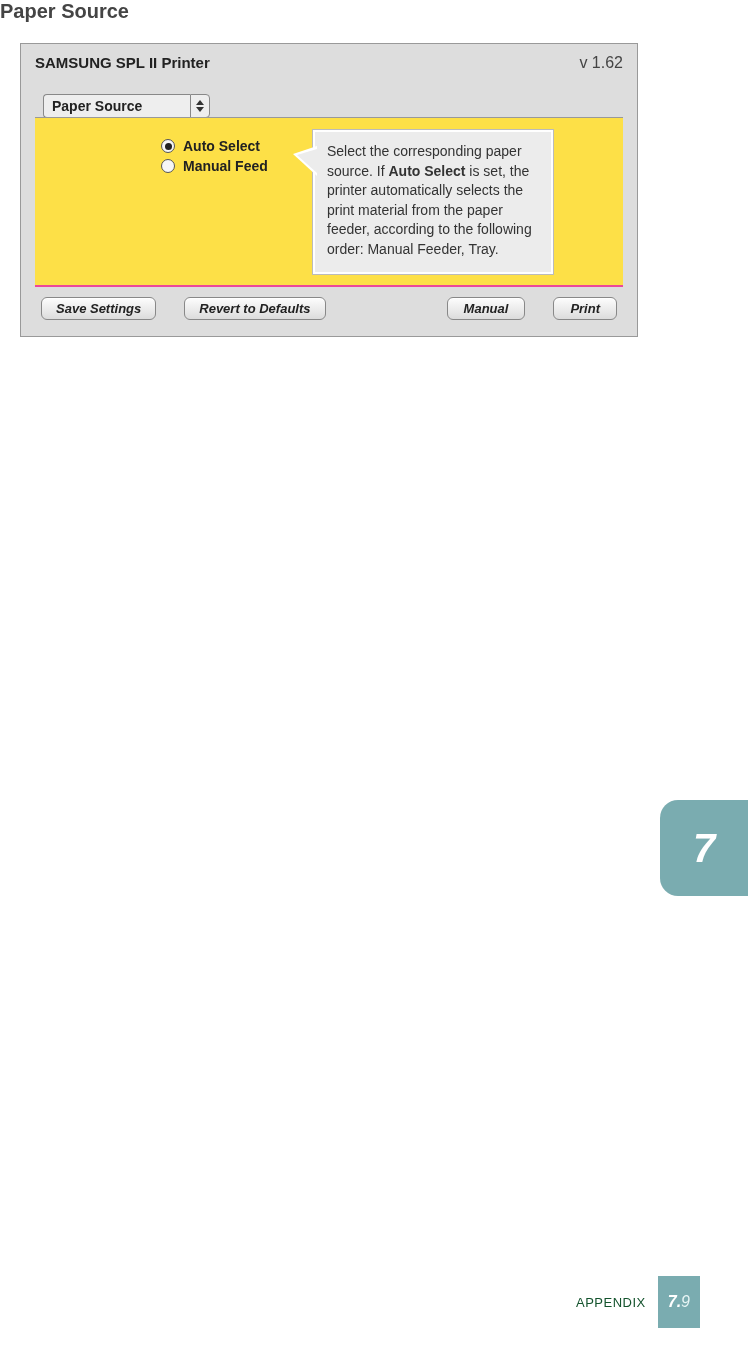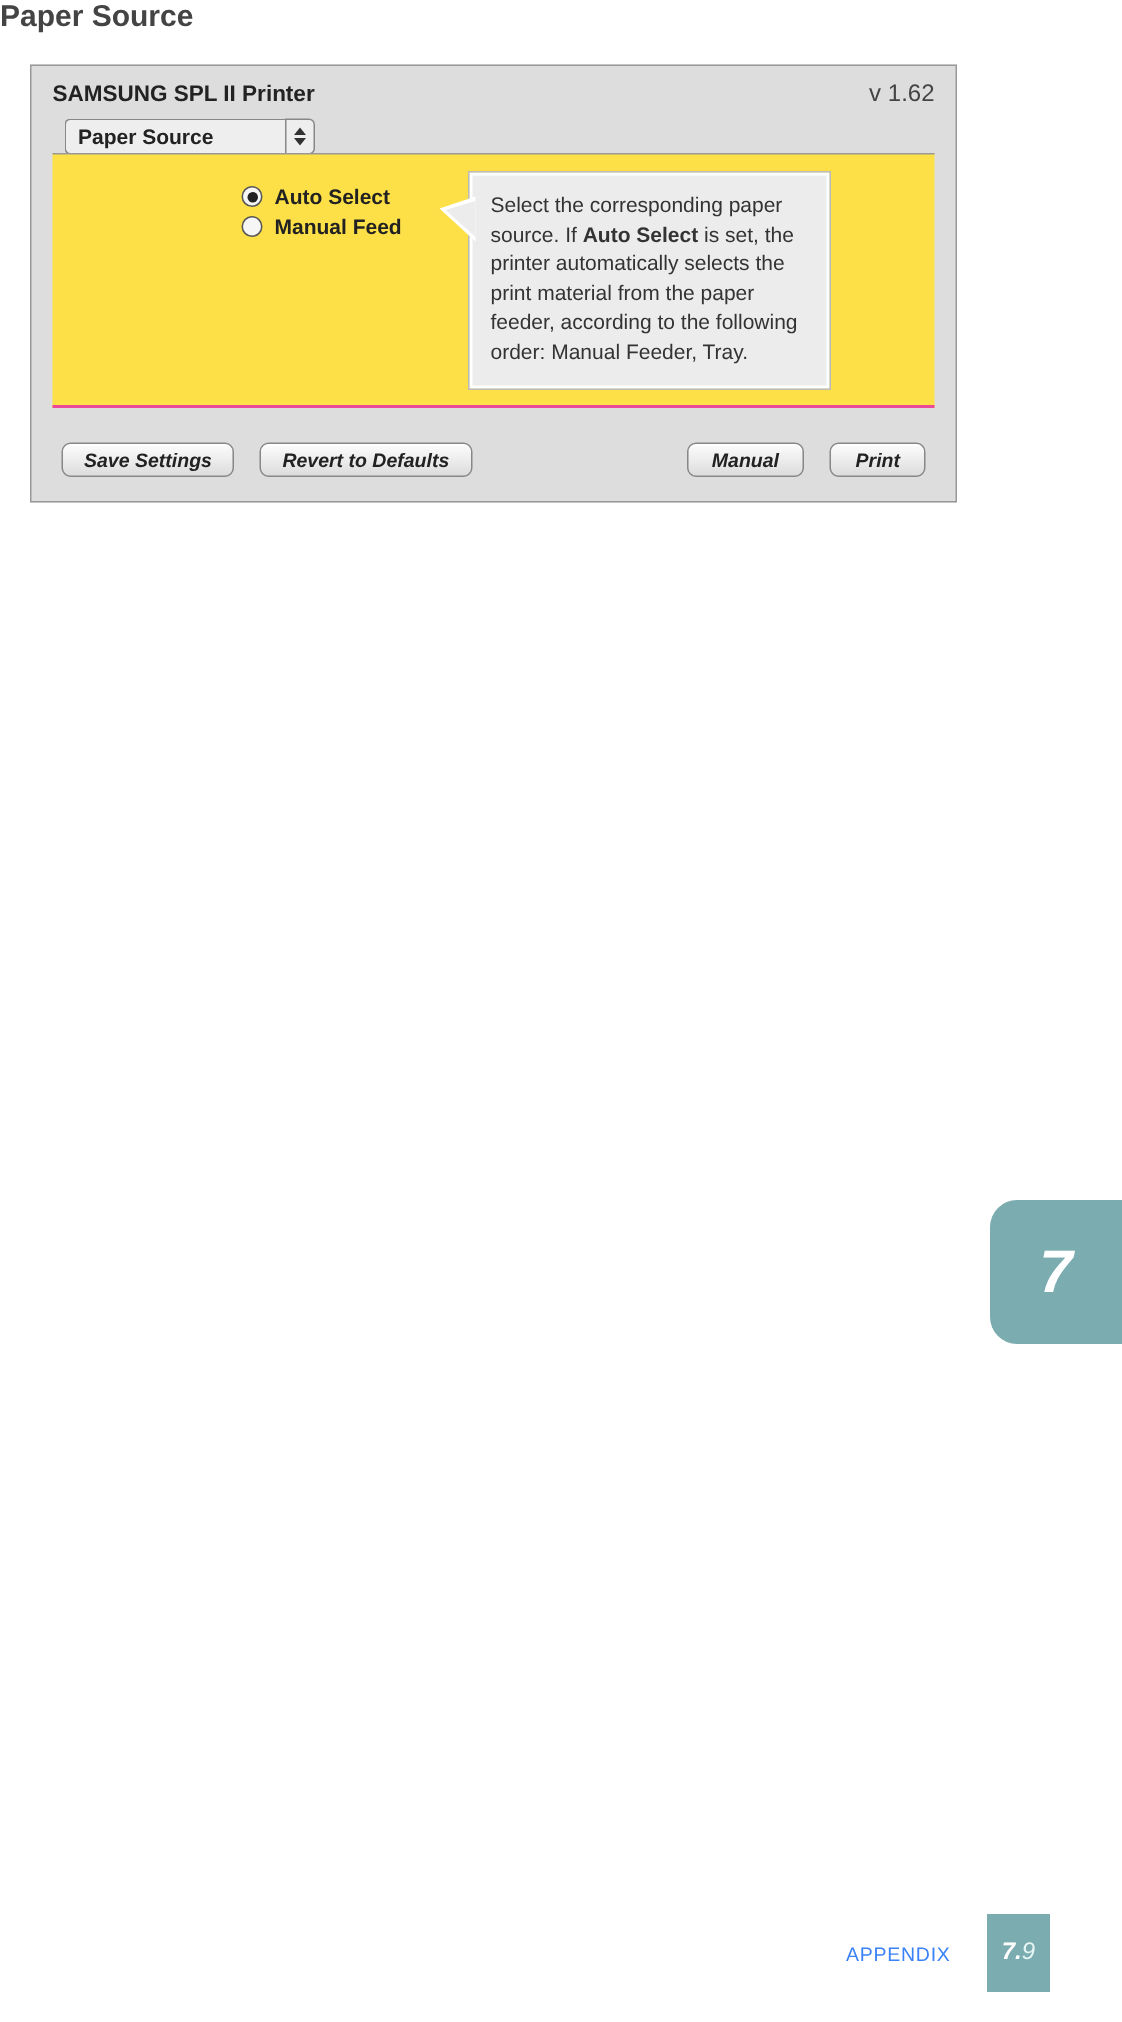--- a/index.html
+++ b/index.html
@@ -25,21 +25,21 @@
     border: 1px solid #999;
     background: #ddd;
     padding: 10px 14px 16px 14px;
     box-sizing: border-box;
     position: relative;
   }
   .dialog-header {
     display: flex;
     justify-content: space-between;
     align-items: flex-start;
-    margin-bottom: 5px;
+    margin-bottom: 20px;
   }
   .dialog-title {
     font-weight: bold;
     font-size: 15px;
     color: #222;
   }
   .dialog-version {
     font-size: 16px;
     color: #444;
   }
@@ -150,22 +150,22 @@
     width: 0; height: 0;
     border-top: 6px solid transparent;
     border-bottom: 18px solid transparent;
     border-right: 20px solid #ececec;
     z-index: 3;
   }
 
   .button-row {
     display: flex;
     align-items: flex-end;
-    gap: 17px;
-    margin-top: 23px;
+    gap: 28px;
+    margin-top: 10px;
     padding: 0 6px;
   }
   .button-row .spacer { flex: 1; }
   .mac-button {
     border: 1px solid #888;
     border-radius: 6px;
     background: linear-gradient(#fdfdfd, #dcdcdc);
     padding: 3px 14px;
     font-size: 13px;
     font-style: italic;
@@ -196,22 +196,22 @@
     position: absolute;
     bottom: 20px;
     right: 48px;
     display: flex;
     align-items: center;
   }
   .footer-appendix {
     font-variant: small-caps;
     letter-spacing: 0.5px;
     font-size: 13px;
-    color: #3b82f6;
-    margin-right: 24px;
+    color: #14532d;
+    margin-right: 12px;
   }
   .footer-tab {
     background: #7aacb0;
     color: #fff;
     padding: 17px 10px;
     font-weight: bold;
     font-style: italic;
     font-size: 16px;
   }
   .footer-tab .pg-num { color: #fff; }

